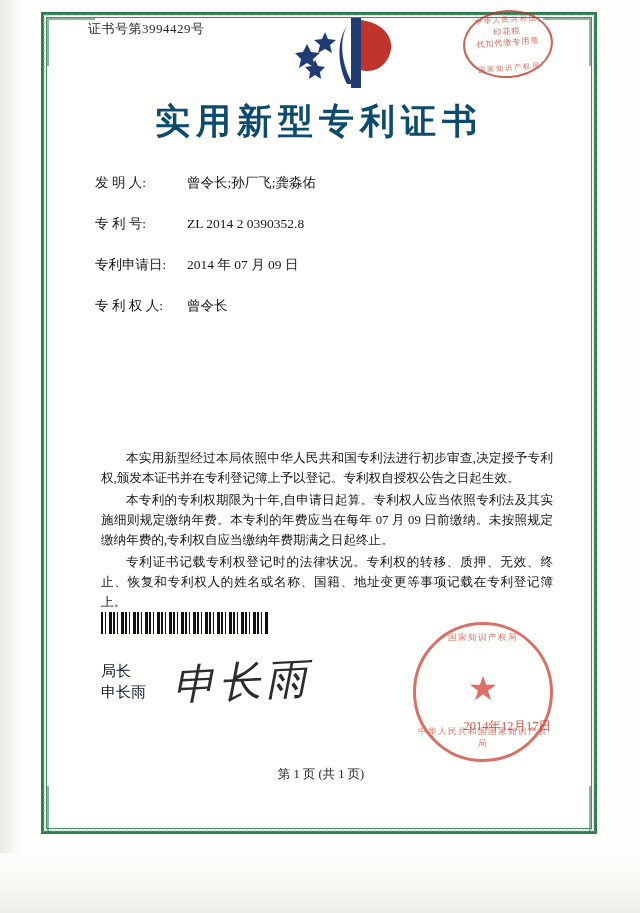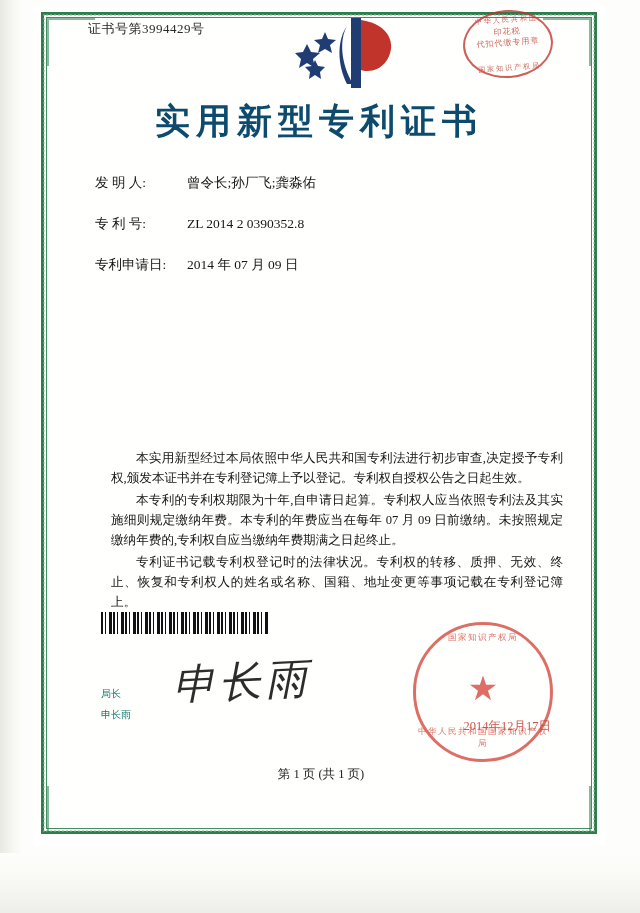--- a/index.html
+++ b/index.html
@@ -163,21 +163,21 @@
     display: inline-block;
     min-width: 92px;
   }
   .field-value {
     display: inline;
   }
 
   
   .paras {
     position: absolute;
-    left: 78px;
+    left: 68px;
     top: 442px;
     width: 452px;
     font-size: 12.6px;
     line-height: 20px;
     color: #151515;
     text-align: justify;
   }
   .para {
     text-indent: 25px;
     margin-bottom: 2px;
@@ -198,24 +198,24 @@
       #fff 5px, #fff 8px,
       #111 8px, #111 11px,
       #fff 11px, #fff 12px
     );
   }
 
   
   .director {
     position: absolute;
     left: 68px;
-    top: 677px;
-    font-size: 10px;
+    top: 655px;
+    font-size: 15px;
     line-height: 21px;
-    color: #0f766e;
+    color: #0f172a;
   }
   .signature {
     position: absolute;
     left: 140px;
     top: 648px;
     font-size: 42px;
     font-family: "Liberation Serif", serif;
     font-style: italic;
     color: #1b1b1b;
     letter-spacing: 4px;
@@ -329,20 +329,23 @@
     <div class="fields">
       <div class="field-row">
         <span class="field-label">发 明 人:</span><span class="field-value">曾令长;孙厂飞;龚淼佑</span>
       </div>
       <div class="field-row">
         <span class="field-label">专 利 号:</span><span class="field-value">ZL 2014 2 0390352.8</span>
       </div>
       <div class="field-row">
         <span class="field-label">专利申请日:</span><span class="field-value">2014 年 07 月 09 日</span>
       </div>
+      <div class="field-row">
+        <span class="field-label">专 利 权 人:</span><span class="field-value">曾令长</span>
+      </div>
     </div>
 
     <div class="paras">
       <div class="para">本实用新型经过本局依照中华人民共和国专利法进行初步审查,决定授予专利权,颁发本证书并在专利登记簿上予以登记。专利权自授权公告之日起生效。</div>
       <div class="para">本专利的专利权期限为十年,自申请日起算。专利权人应当依照专利法及其实施细则规定缴纳年费。本专利的年费应当在每年 07 月 09 日前缴纳。未按照规定缴纳年费的,专利权自应当缴纳年费期满之日起终止。</div>
       <div class="para">专利证书记载专利权登记时的法律状况。专利权的转移、质押、无效、终止、恢复和专利权人的姓名或名称、国籍、地址变更等事项记载在专利登记簿上。</div>
     </div>
 
     <div class="barcode"></div>
 

